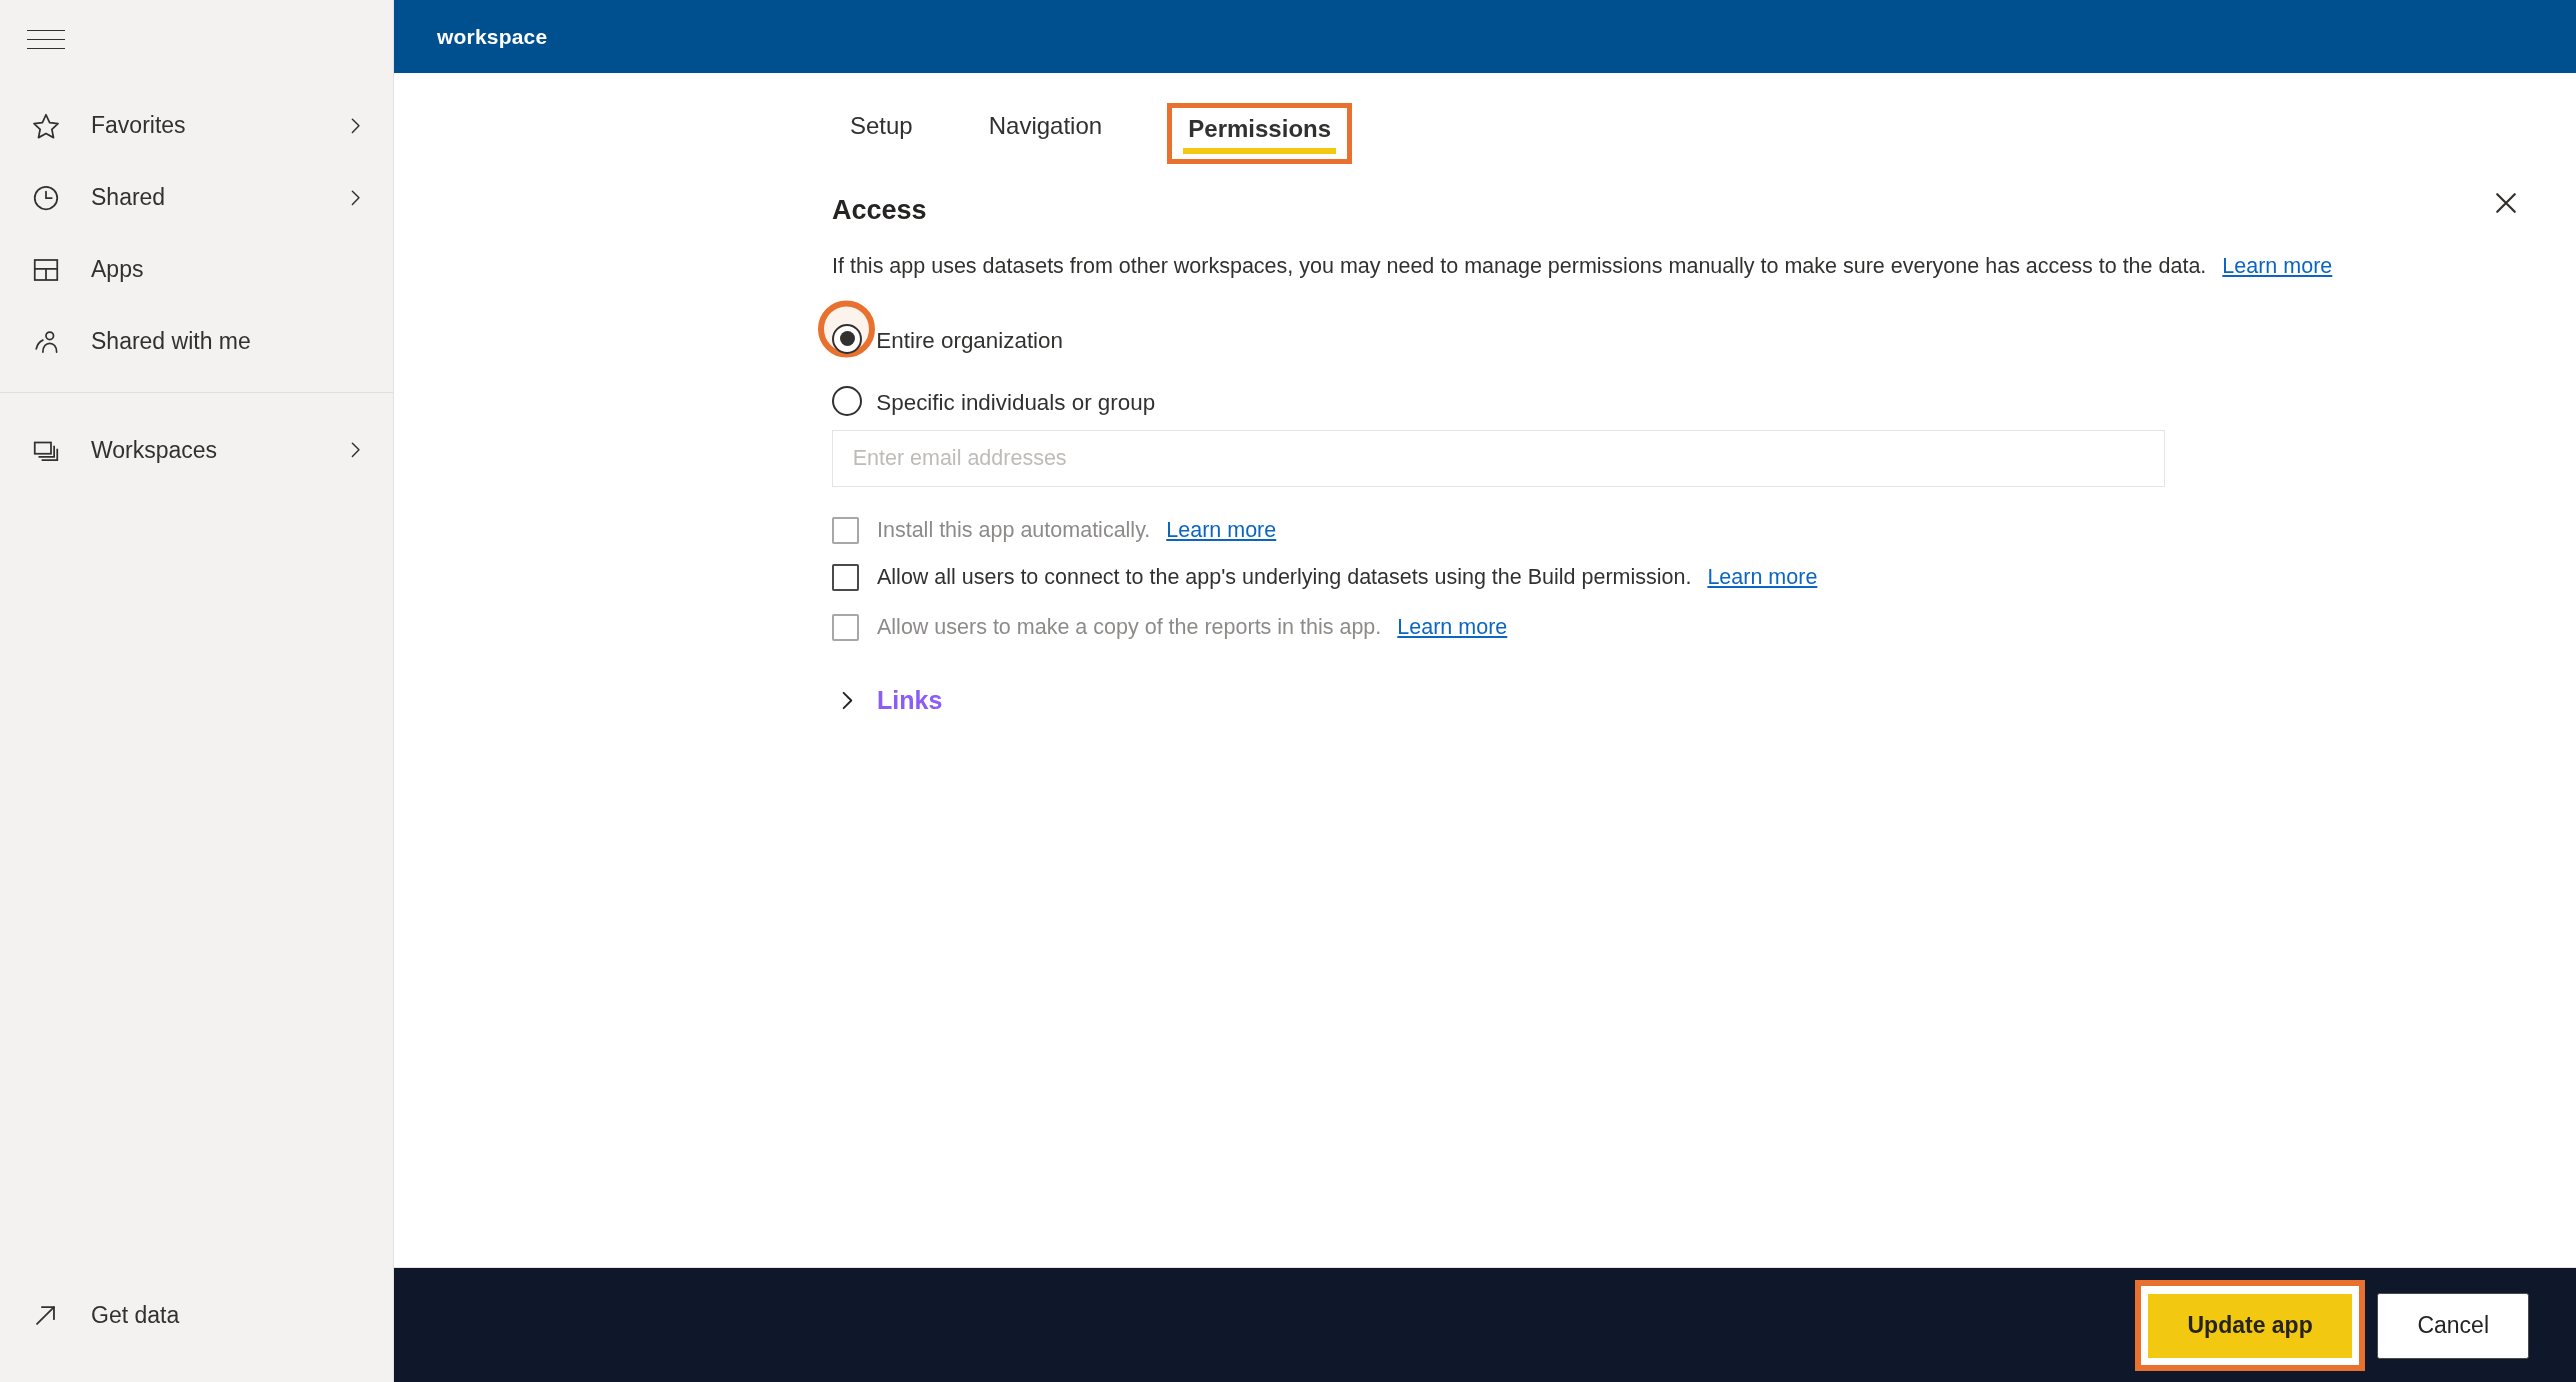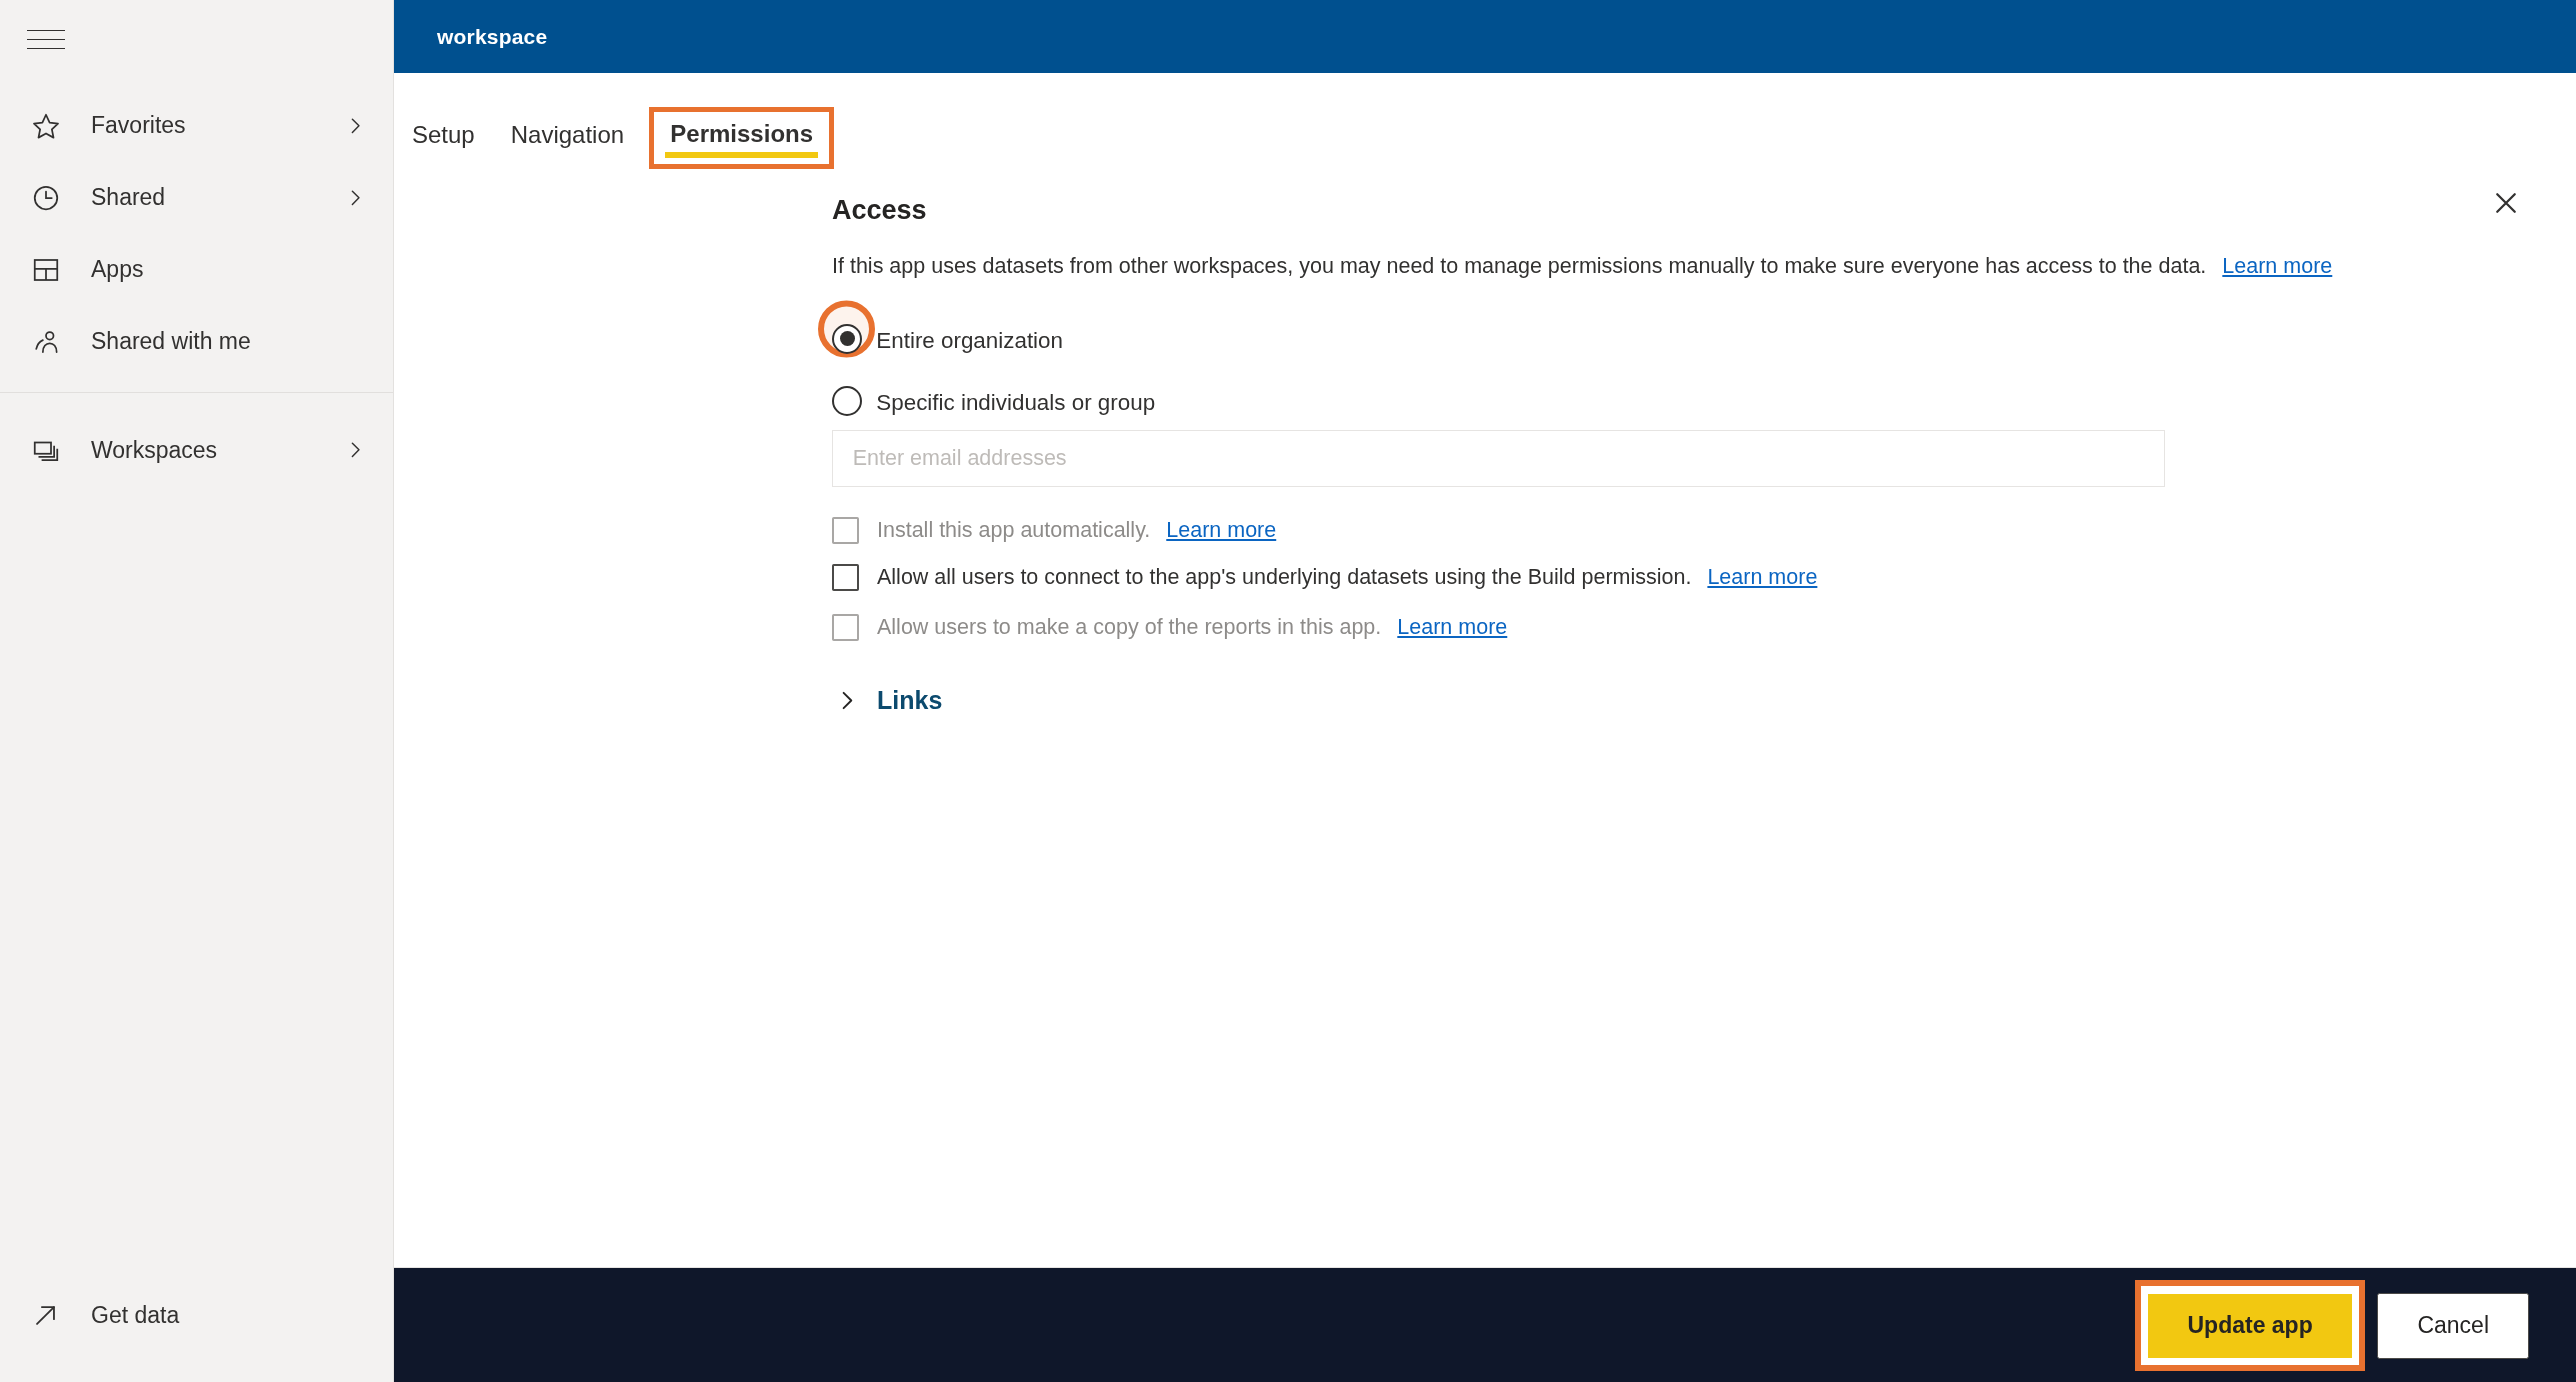--- a/index.html
+++ b/index.html
@@ -113,24 +113,26 @@
 
   .content-area {
     flex: 1 1 auto;
     position: relative;
     overflow: hidden;
   }
 
   
   .tabstrip {
     display: flex;
-    align-items: center;
+    align-items: flex-start;
+    padding-left: 438px;
     padding-top: 30px;
     height: 100px;
     position: relative;
+    gap: 40px;
   }
   .tab {
     font-size: 24px;
     color: #323130;
     padding: 9px 18px 14.3px 18px;
     cursor: pointer;
     white-space: nowrap;
     position: relative;
   }
   .tab.active {
@@ -277,21 +279,21 @@
   }
   .links-chevron {
     width: 29px; height: 29px;
     display: flex; align-items: center; justify-content: center;
     color: #252423;
     margin-right: 16px;
   }
   .links-label {
     font-size: 25px;
     font-weight: bold;
-    color: #0c4a6e;
+    color: #8b5cf6;
   }
 
   
   .footer {
     height: 116px;
     flex: 0 0 116px;
     border-top: 0.9px solid #e6e4e2;
     display: flex;
     align-items: center;
     justify-content: flex-end;

